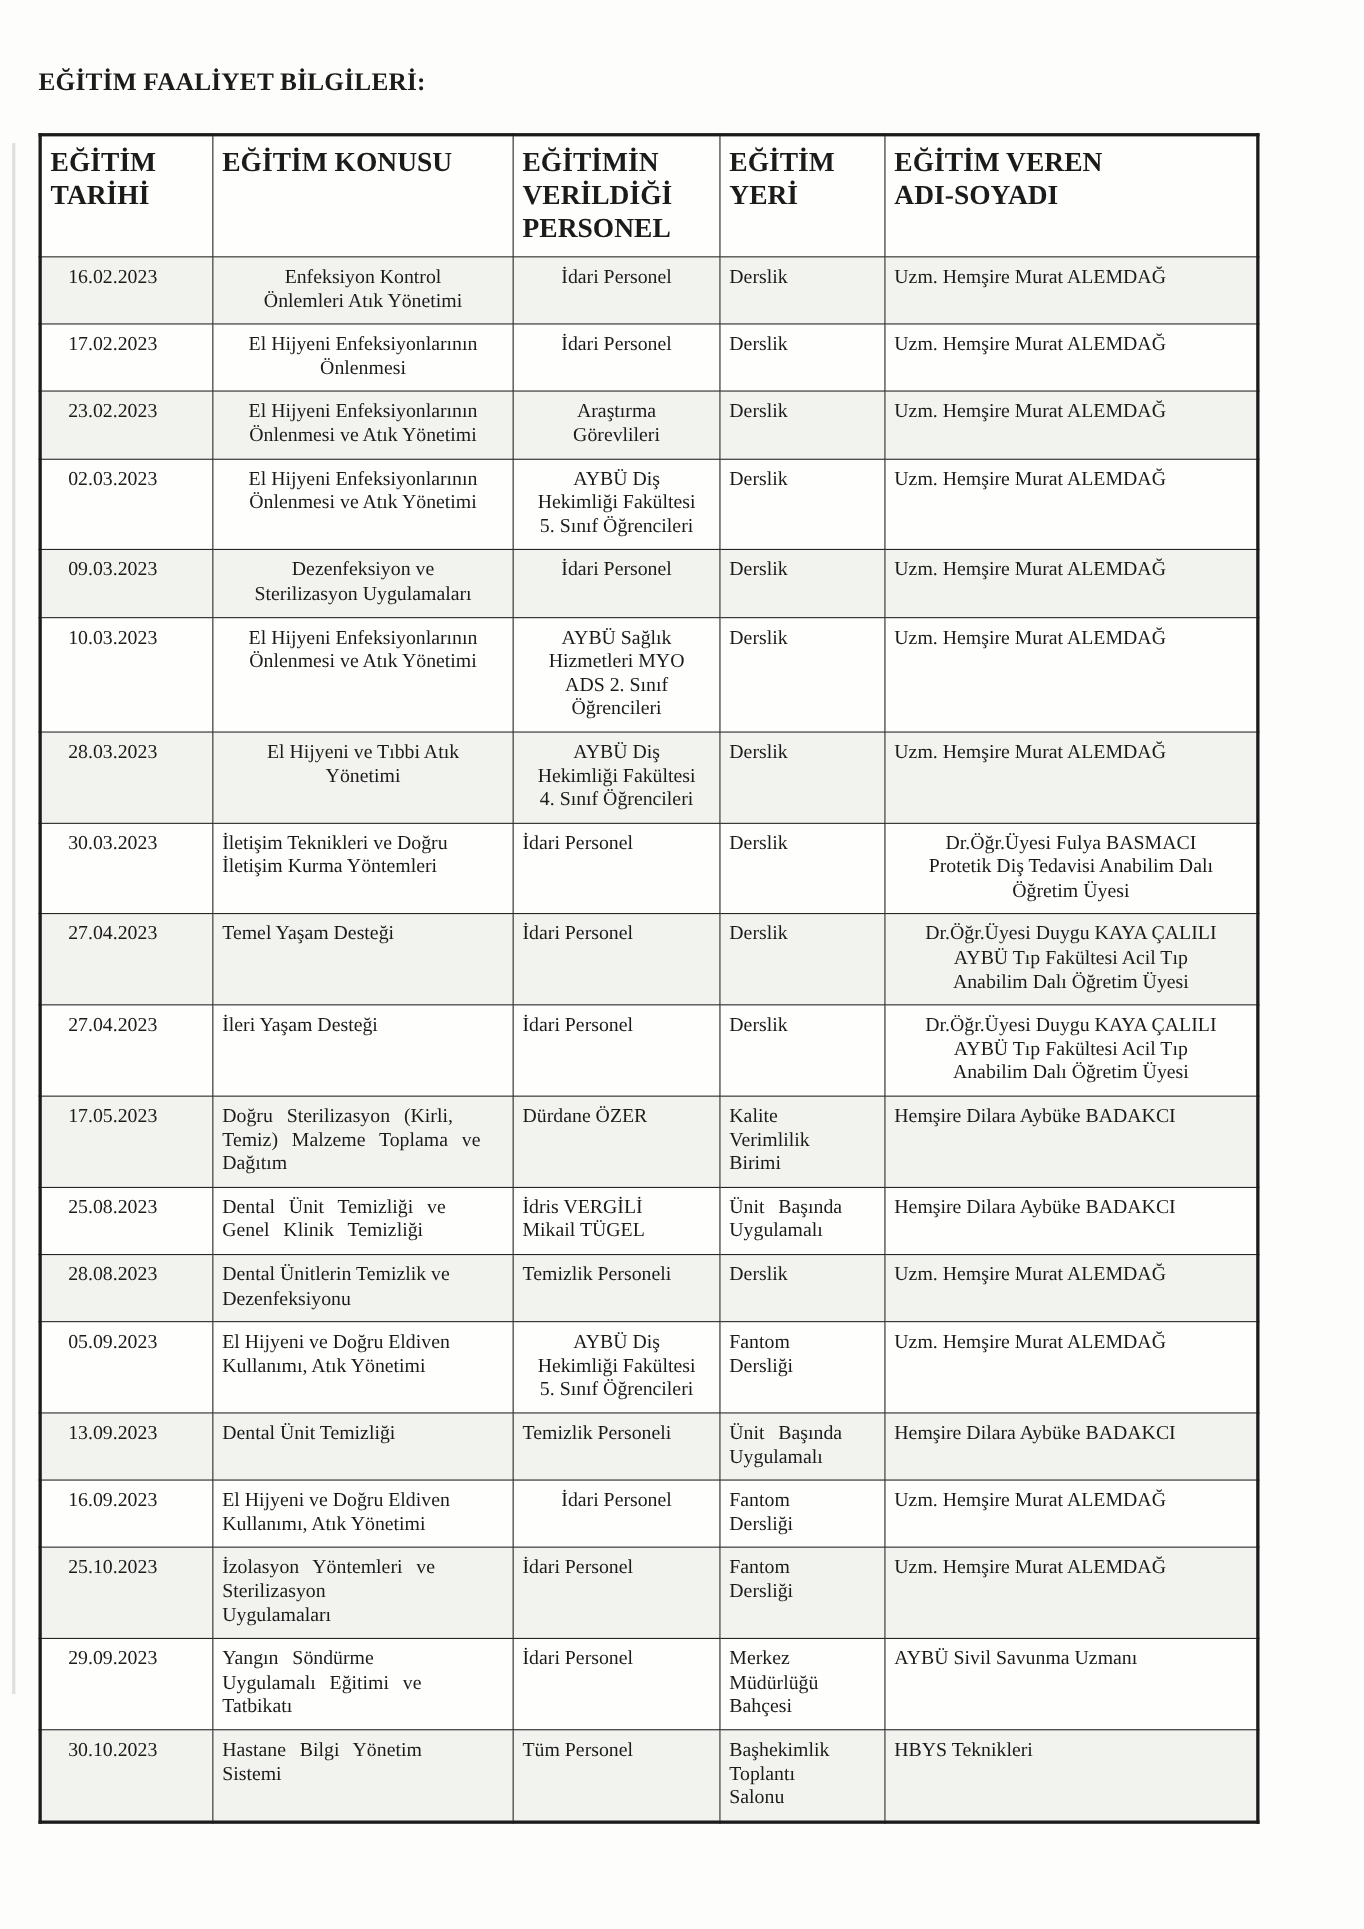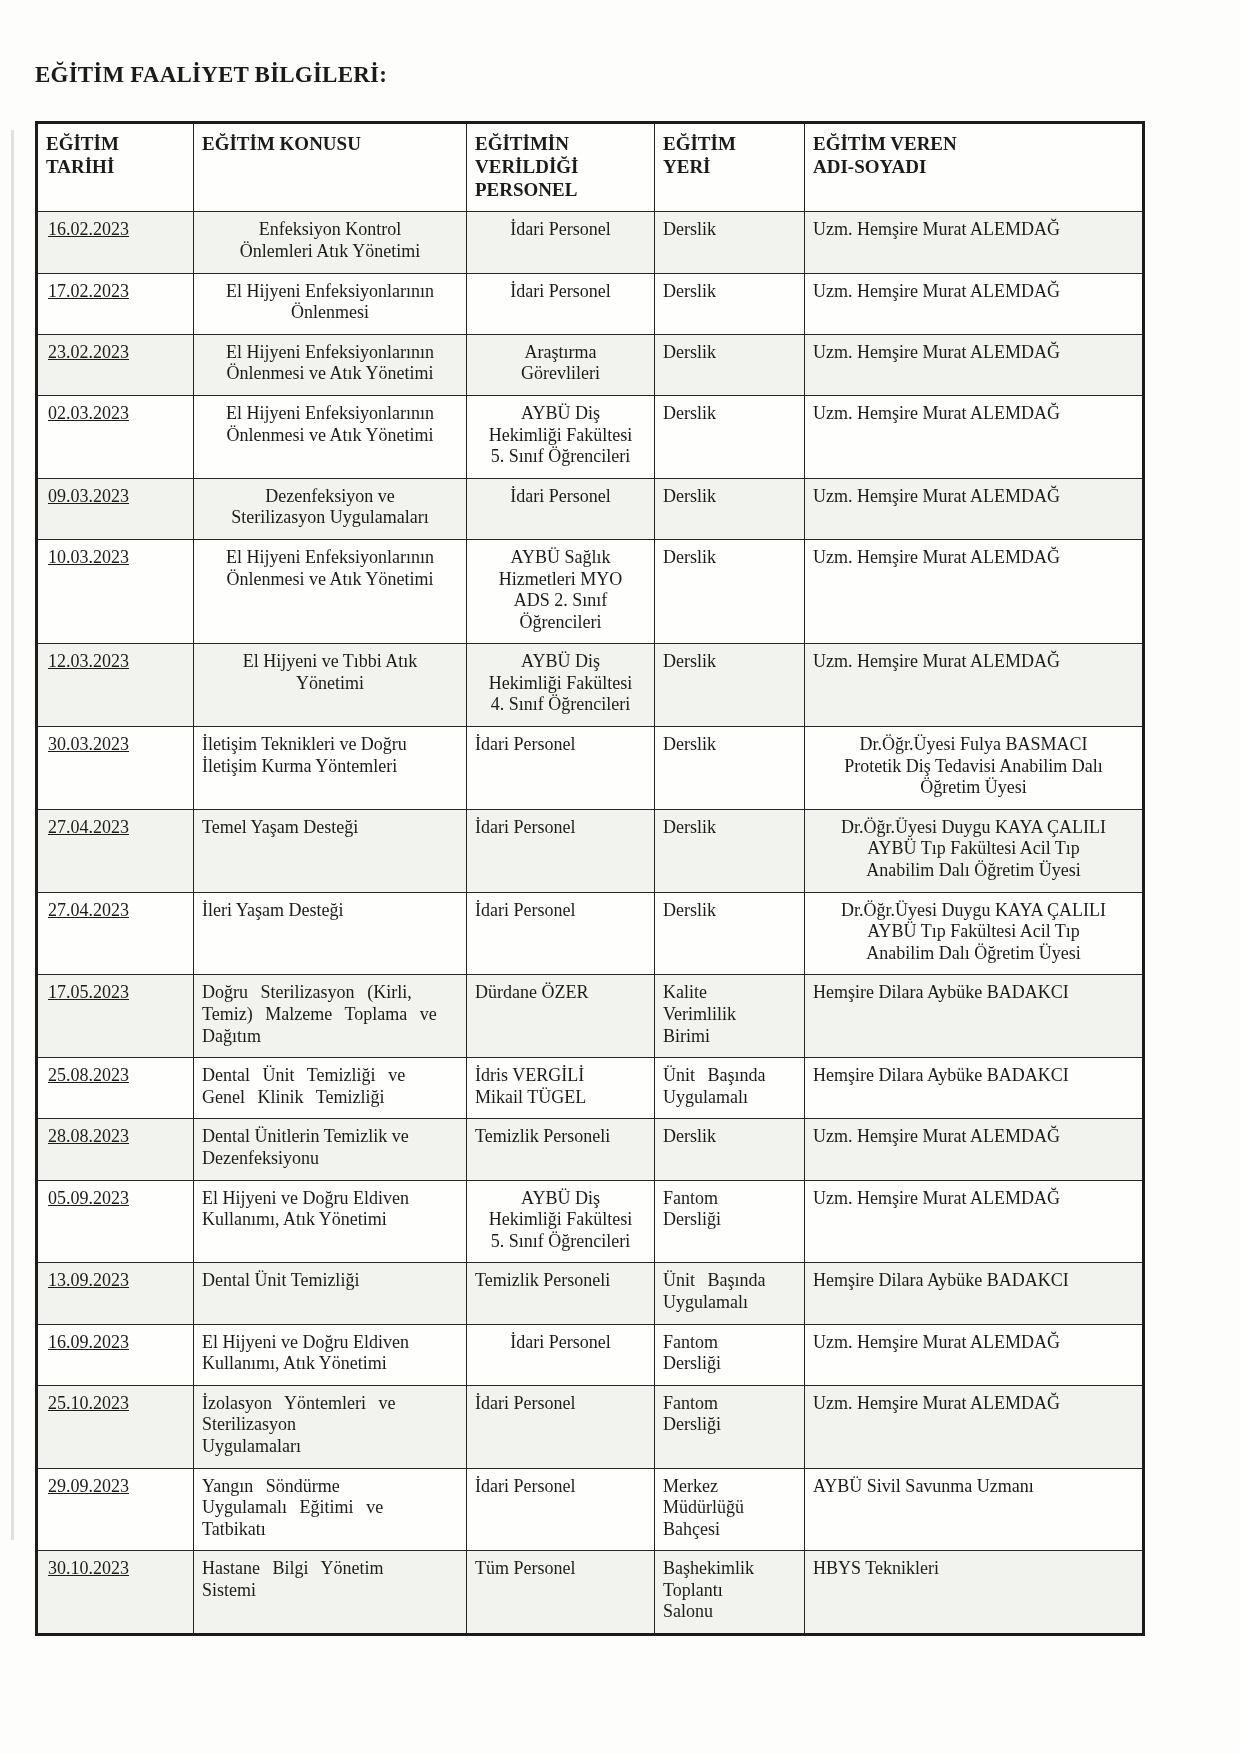--- a/index.html
+++ b/index.html
@@ -48,31 +48,31 @@
     vertical-align: top;
     white-space: pre-line;
     font-size: 18px;
     line-height: 1.2;
     padding: 7px 8px 10px 8px;
     overflow: hidden;
   }
   th {
     text-align: left;
     font-weight: bold;
-    font-size: 19px;
+    font-size: 25px;
     height: 82px;
     padding-top: 9px;
   }
   tbody tr { min-height: 60px; }
   tbody tr:nth-child(odd) td { background: #f2f2ef; }
   td { text-align: left; }
   td[data-align="center"] { text-align: center; }
   td[data-align="justify"] { text-align: left; word-spacing: 0.45em; }
   td[data-align="left"] { text-align: left; margin-left: 13px; }
-  td.date-cell { padding-left: 10px; text-decoration: underline; }
+  td.date-cell { padding-left: 24px; }
 </style>
 </head>
 <body>
 
 <div class="scan-edge"></div>
 
 <h1 class="doc-title">EĞİTİM FAALİYET BİLGİLERİ:</h1>
 
 <table class="training">
   <colgroup>
@@ -145,21 +145,21 @@
     <td data-align="center">El Hijyeni Enfeksiyonlarının
 Önlenmesi ve Atık Yönetimi</td>
     <td data-align="center">AYBÜ Sağlık
 Hizmetleri MYO
 ADS 2. Sınıf
 Öğrencileri</td>
     <td data-align="left">Derslik</td>
     <td data-align="left">Uzm. Hemşire Murat ALEMDAĞ</td>
   </tr>
       <tr>
-    <td class="date-cell">12.03.2023</td>
+    <td class="date-cell">28.03.2023</td>
     <td data-align="center">El Hijyeni ve Tıbbi Atık
 Yönetimi</td>
     <td data-align="center">AYBÜ Diş
 Hekimliği Fakültesi
 4. Sınıf Öğrencileri</td>
     <td data-align="left">Derslik</td>
     <td data-align="left">Uzm. Hemşire Murat ALEMDAĞ</td>
   </tr>
       <tr>
     <td class="date-cell">30.03.2023</td>

